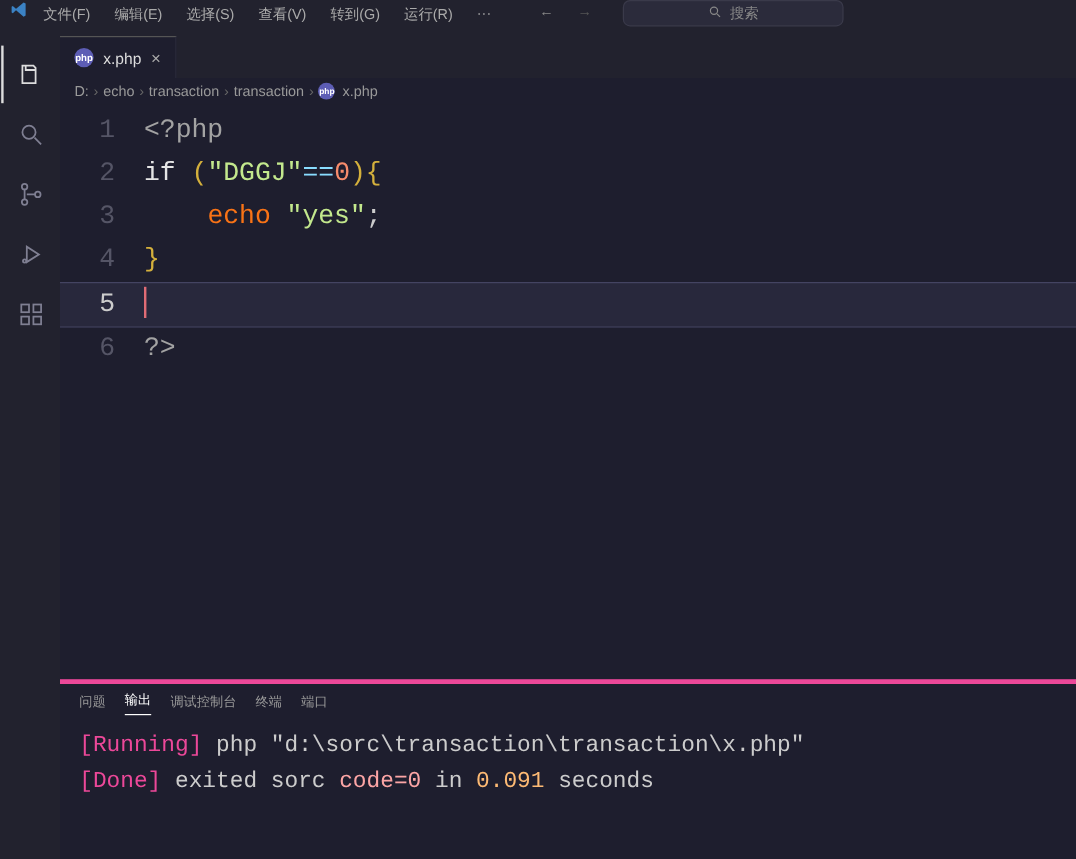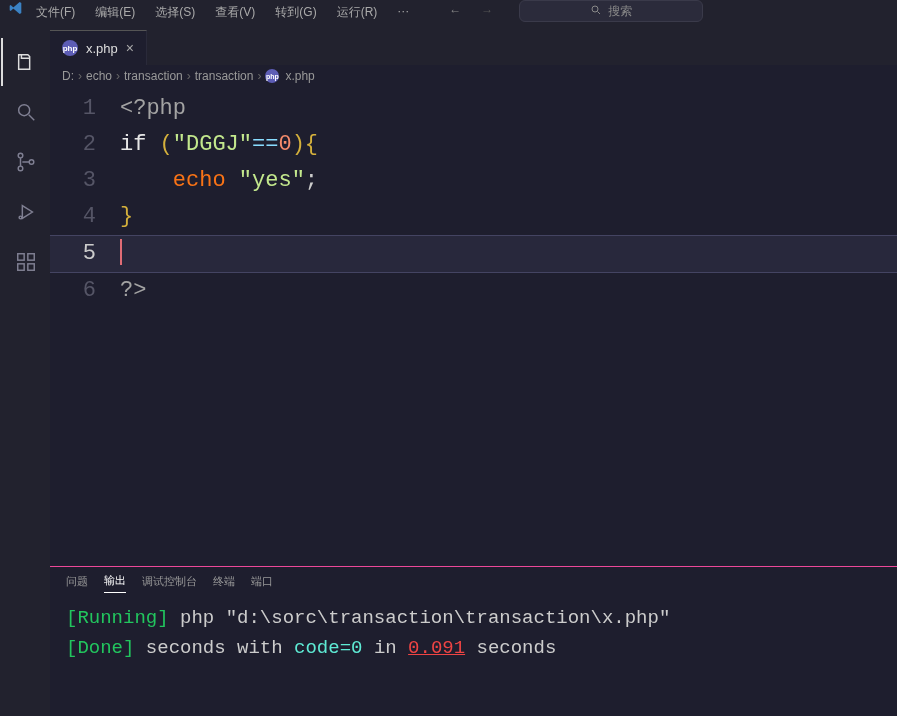--- a/index.html
+++ b/index.html
@@ -152,21 +152,21 @@
   width:2px;
   height:26px;
   background:#e06c75;
   vertical-align:middle;
   margin-bottom:2px;
 }
 
 .panel {
   height: 150px;
   background:#1e1e2e;
-  border-top: 1px solid #ec4899;
+  border-top: 4px solid #ec4899;
   display:flex; flex-direction:column;
   margin-left:0;
 }
 .panel-header {
   display:flex; align-items:center;
   gap: 16px;
   padding: 6px 16px;
   font-size: 11px;
   color:#999;
 }
@@ -177,24 +177,24 @@
 }
 .panel-body {
   flex:1;
   padding: 4px 16px;
   font-family: Consolas, "Courier New", monospace;
   font-size: 19px;
   line-height: 30px;
   color:#ccc;
   overflow:auto;
 }
-.out-bracket { color:#22c55e; }
+.out-bracket { color:#ec4899; }
 .out-path { color:#ccc; }
-.out-code { color:#5eead4; }
-.out-num { color:#ef4444;text-decoration:underline; }
+.out-code { color:#fca5a5; }
+.out-num { color:#fdba74; }
 </style>
 </head>
 <body>
 
 <div class="window">
 
   <div class="titlebar">
     <span class="vs-icon">
       <svg viewBox="0 0 24 24" fill="none">
           <path d="M17.5 3 L7 12 L17.5 21 L20 19.5 V4.5 Z" fill="#3b82c4"></path>
@@ -314,20 +314,20 @@
       <div class="panel">
         <div class="panel-header">
           <span class="panel-tab">问题</span>
           <span class="panel-tab active">输出</span>
           <span class="panel-tab">调试控制台</span>
           <span class="panel-tab">终端</span>
           <span class="panel-tab">端口</span>
         </div>
         <div class="panel-body">
           <div><span class="out-bracket">[Running]</span><span class="out-path"> php "d:\sorc\transaction\transaction\x.php"</span></div>
-          <div><span class="out-bracket">[Done]</span><span> seconds with </span><span class="out-code">code=0</span><span> in </span><span class="out-num">0.091</span><span> seconds</span></div>
+          <div><span class="out-bracket">[Done]</span><span> exited sorc </span><span class="out-code">code=0</span><span> in </span><span class="out-num">0.091</span><span> seconds</span></div>
         </div>
       </div>
 
     </div>
   </div>
 
 </div>
 
 </body></html>

